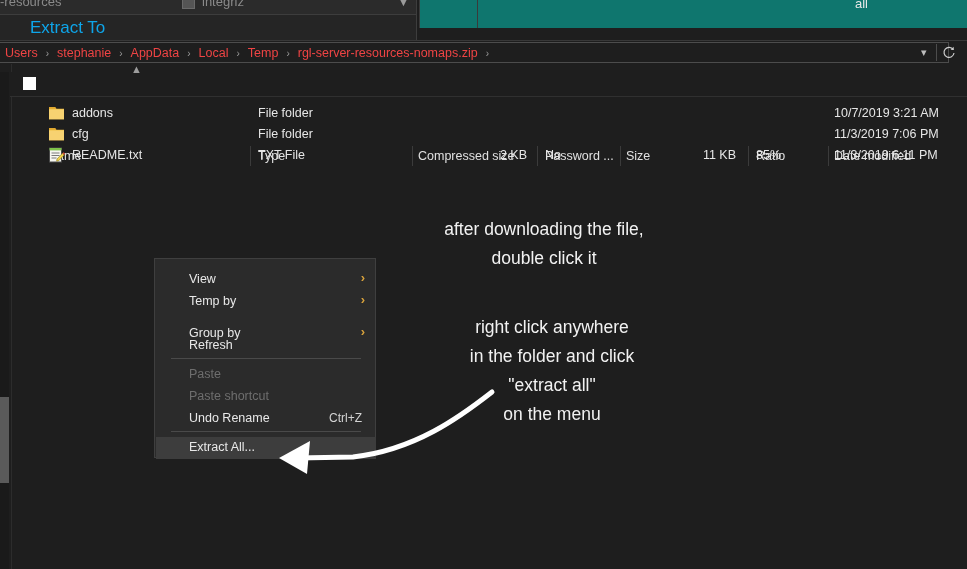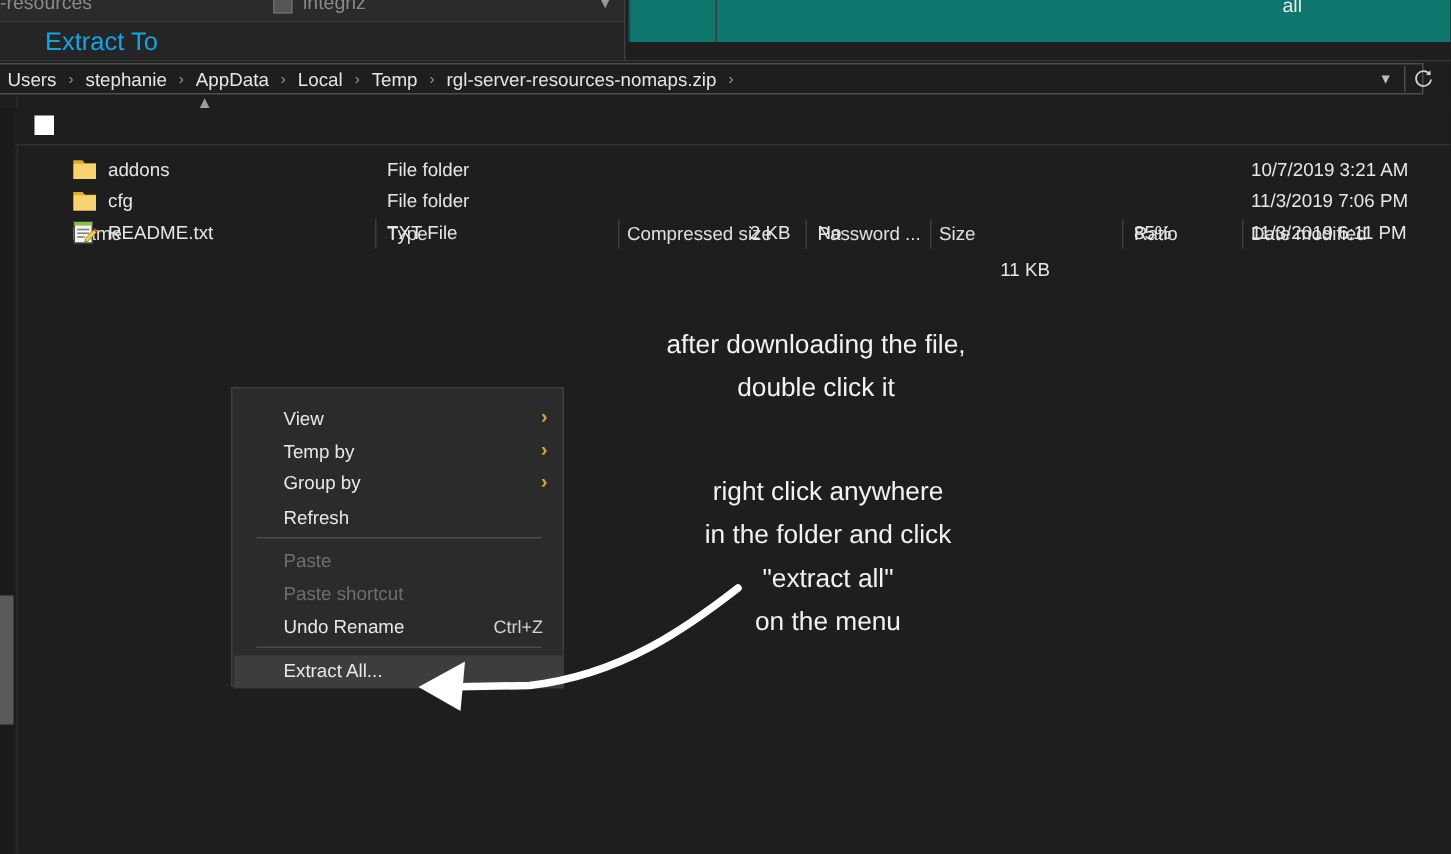--- a/index.html
+++ b/index.html
@@ -60,21 +60,21 @@
     position:absolute;left:0;top:41px;width:967px;height:23px;background:#1e1e1e;
   }
   .addr-box{
     position:absolute;left:-6px;top:42px;width:955px;height:21px;
     border:1px solid #4c4c4c;box-sizing:border-box;background:#1e1e1e;
   }
   .crumbs{
     position:absolute;left:0px;top:45px;display:flex;align-items:center;
     font-size:12.5px;color:#e6e6e6;height:16px;white-space:nowrap;
   }
-  .crumb{padding:0 5px;color:#e5e5e5;}
+  .crumb{padding:0 5px;color:#ef4444;}
   .crumb-sep{color:#9a9a9a;font-size:10px;padding:0 3px;}
   .addr-caret{
     position:absolute;left:921px;top:46px;font-size:11px;color:#bdbdbd;
   }
   .addr-vsep{
     position:absolute;left:936px;top:44px;width:1px;height:17px;background:#4c4c4c;
   }
   .addr-refresh{
     position:absolute;left:941px;top:45px;width:16px;height:16px;
   }
@@ -256,38 +256,38 @@
             <rect x="3.5" y="8" width="8" height="1" fill="#7a7a7a"></rect>
             <rect x="3.5" y="10.5" width="5" height="1" fill="#7a7a7a"></rect>
             <path d="M9 12 L14.5 6.2 L16.2 7.9 L10.7 13.7 L8.6 14.2 Z" fill="#f0d24a" stroke="#8a7a20" stroke-width="0.6"></path>
             <path d="M14.5 6.2 L16.2 7.9 L17 6.6 L15.5 5.2 Z" fill="#d94b3c"></path>
           </svg>
         </span>
         <span class="rname">README.txt</span>
         <span class="cell" style="left: 248px;">TXT File</span>
         <span class="cell" style="left: 408px; width: 109px; text-align: right;">2 KB</span>
         <span class="cell" style="left: 535px;">No</span>
-        <span class="cell" style="left: 580px; width: 110px; text-align: right; margin-top: 25px;">11 KB</span>
+        <span class="cell" style="left: 616px; width: 110px; text-align: right;">11 KB</span>
         <span class="cell" style="left: 746px;">85%</span>
         <span class="cell" style="left: 824px;">11/3/2019 6:11 PM</span>
       </div>
     </div>
 
   <div class="ctx" id="ctx">
       <div class="ctx-sep" style="top: 99px;"></div>
       <div class="ctx-sep" style="top: 172px;"></div>
       <div class="ctx-item" style="top: 10px;">
         <span class="lbl">View</span>
         <span class="arrow" style="color: rgb(216, 162, 60);">›</span>
       </div>
       <div class="ctx-item" style="top: 32px;">
         <span class="lbl">Temp by</span>
         <span class="arrow" style="color: rgb(216, 162, 60);">›</span>
       </div>
-      <div class="ctx-item" style="top: 53px;">
+      <div class="ctx-item" style="top: 64px;">
         <span class="lbl">Group by</span>
         <span class="arrow" style="color: rgb(216, 162, 60);">›</span>
       </div>
       <div class="ctx-item" style="top: 76px;">
         <span class="lbl">Refresh</span>
       </div>
       <div class="ctx-item disabled" style="top: 105px;">
         <span class="lbl">Paste</span>
       </div>
       <div class="ctx-item disabled" style="top: 127px;">

